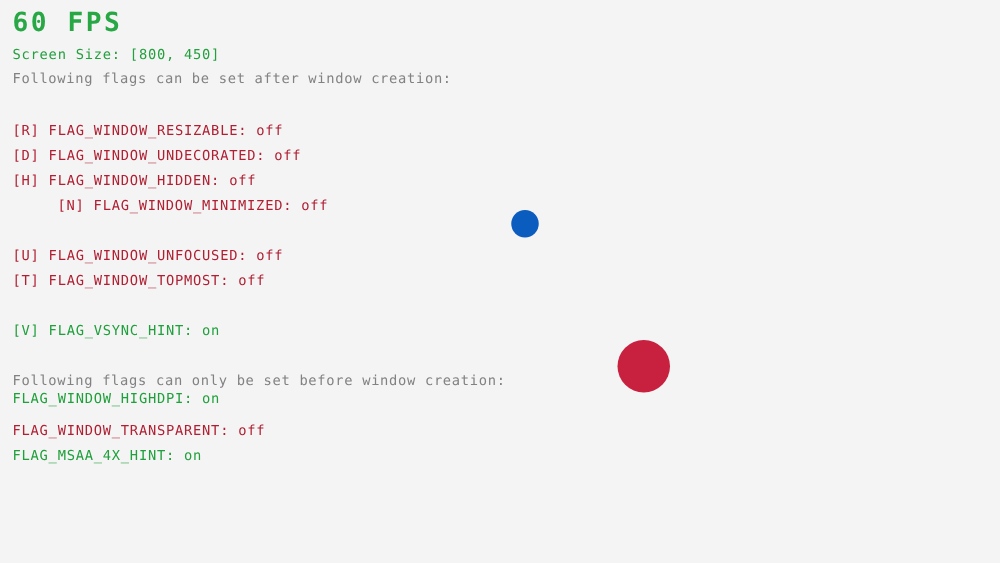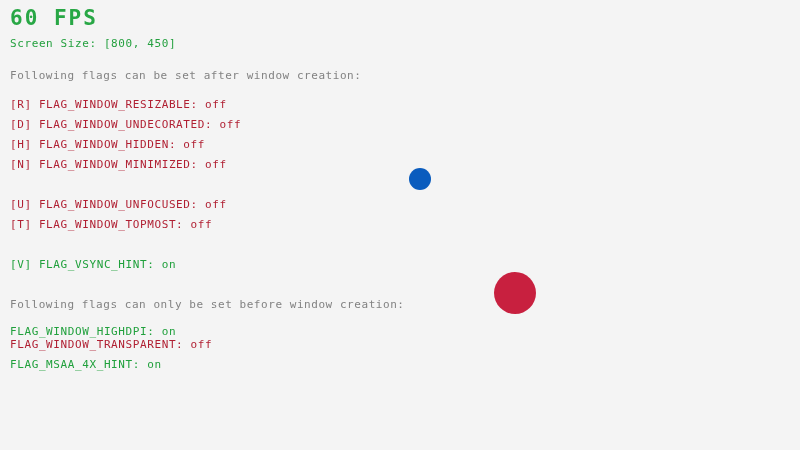--- a/index.html
+++ b/index.html
@@ -52,21 +52,21 @@
     color: #24a03f;
     letter-spacing: 0.6px;
   }
 
   .section-header {
     left: 10px;
     font-size: 11px;
     color: #828282;
     letter-spacing: 0.55px;
   }
-  #after-creation-header { top: 70px; text-align: center; }
+  #after-creation-header { top: 57px; text-align: center; }
   #before-creation-header { top: 299px; }
 
   .flag-line {
     left: 10px;
     font-size: 11px;
     letter-spacing: 0.6px;
   }
   .flag-off { color: #b01f32; }
   .flag-on  { color: #20a03c; }
 
@@ -97,27 +97,27 @@
 
   <div class="txt" id="fps-counter">60 FPS</div>
 
   <div class="txt" id="screen-size-label">Screen Size: [800, 450]</div>
 
   <div class="txt section-header" id="after-creation-header">Following flags can be set after window creation:</div>
 
   <div class="txt flag-line flag-off" style="top:99px;">[R] FLAG_WINDOW_RESIZABLE: off</div>
   <div class="txt flag-line flag-off" style="top:139px;">[H] FLAG_WINDOW_HIDDEN: off</div>
   <div class="txt flag-line flag-off" style="top:119px;">[D] FLAG_WINDOW_UNDECORATED: off</div>
-  <div class="txt flag-line flag-off" style="top:159px;">[N] FLAG_WINDOW_MINIMIZED: off</div>
+  <div class="txt flag-line flag-off" style="top:159px;margin-left:36px;">[N] FLAG_WINDOW_MINIMIZED: off</div>
   <div class="txt flag-line flag-off" style="top:199px;">[U] FLAG_WINDOW_UNFOCUSED: off</div>
   <div class="txt flag-line flag-off" style="top:219px;">[T] FLAG_WINDOW_TOPMOST: off</div>
   <div class="txt flag-line flag-on" style="top:259px;">[V] FLAG_VSYNC_HINT: on</div>
 
   <div class="txt section-header" id="before-creation-header">Following flags can only be set before window creation:</div>
 
-  <div class="txt flag-line flag-on" style="top:326px;">FLAG_WINDOW_HIGHDPI: on</div>
+  <div class="txt flag-line flag-on" style="top:313px;">FLAG_WINDOW_HIGHDPI: on</div>
   <div class="txt flag-line flag-off" style="top:339px;">FLAG_WINDOW_TRANSPARENT: off</div>
   <div class="txt flag-line flag-on" style="top:359px;">FLAG_MSAA_4X_HINT: on</div>
 
   <div class="ball" id="blue-ball"></div>
   <div class="ball" id="red-ball"></div>
 
 </div>
 
 </body></html>

